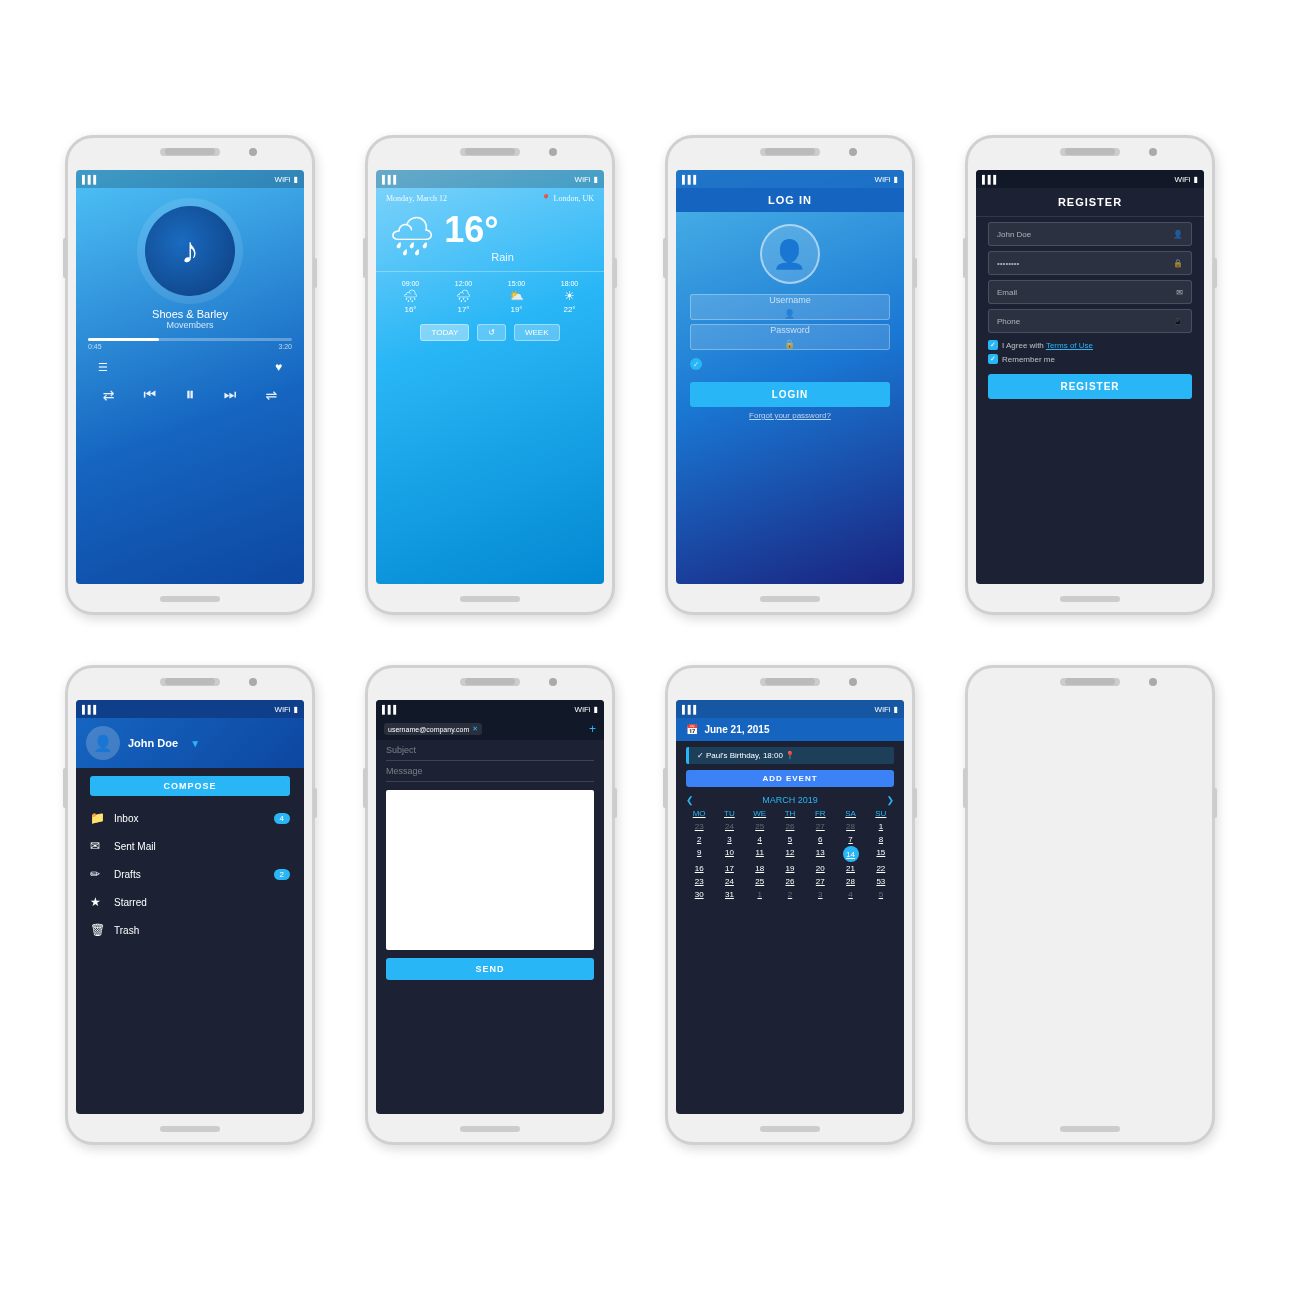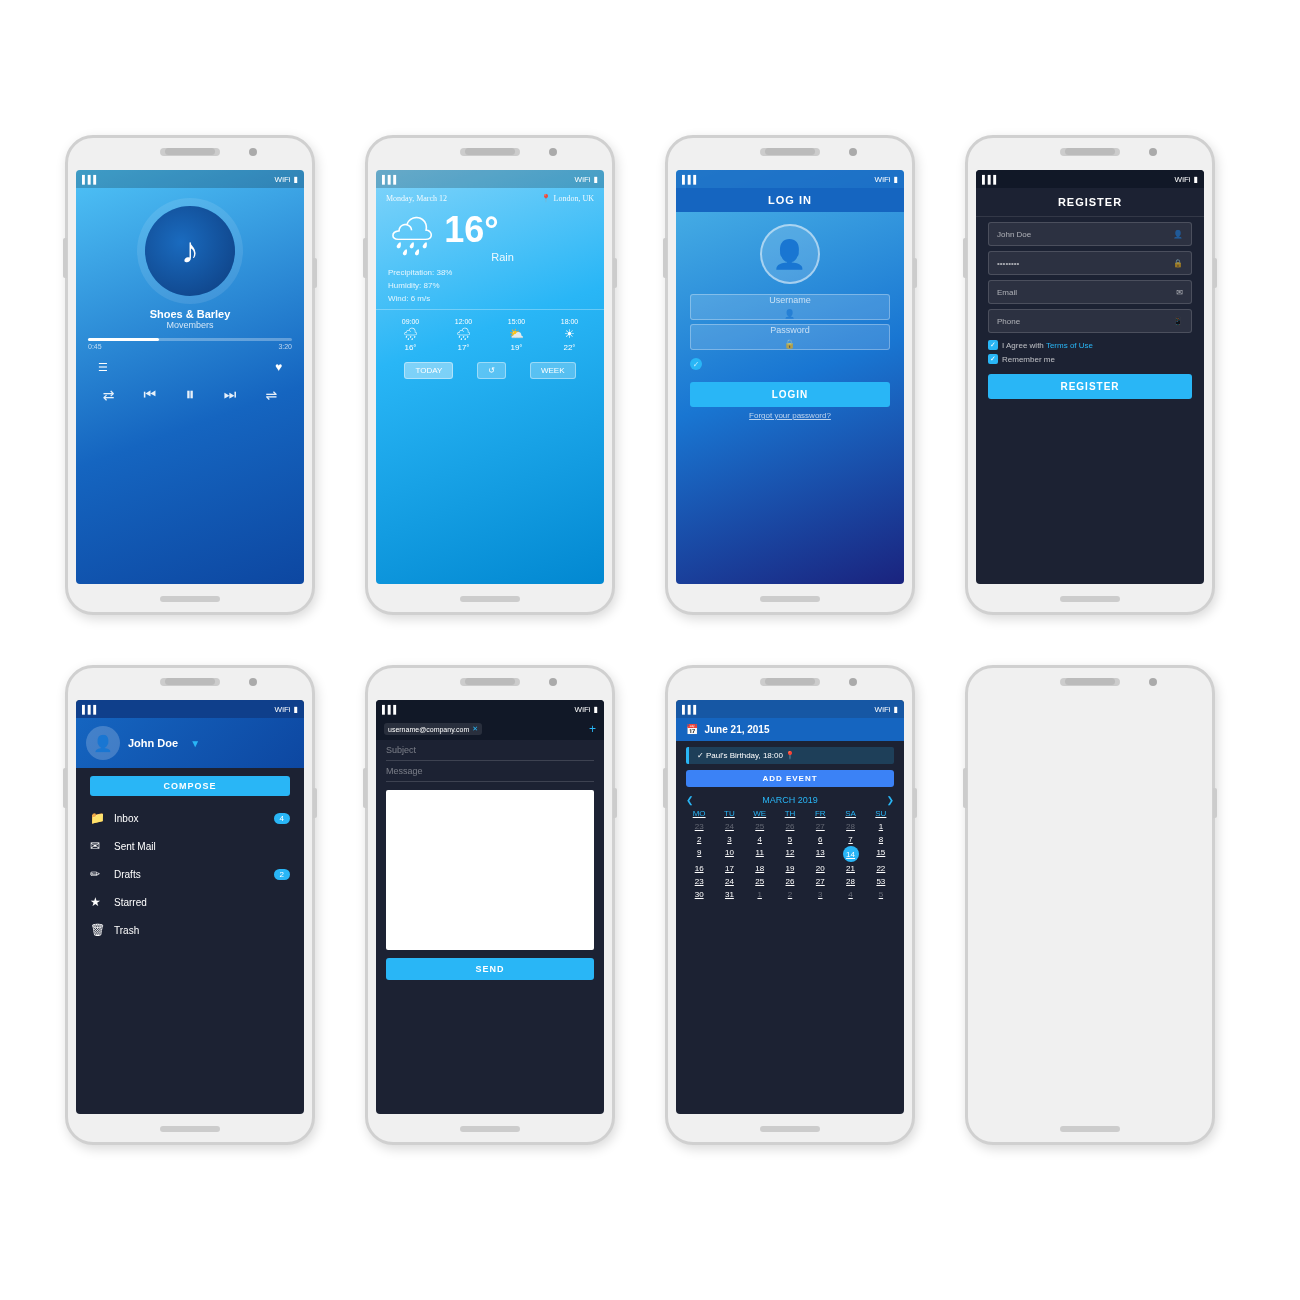--- a/index.html
+++ b/index.html
@@ -113,21 +113,21 @@
       height: 90px;
       border-radius: 50%;
       background: radial-gradient(circle at 40% 40%, #1a6bbf, #0d3c7e);
       display: flex;
       align-items: center;
       justify-content: center;
       margin: 8px 0;
       box-shadow: 0 0 0 8px rgba(255,255,255,0.1);
     }
     .note-icon { font-size: 36px; }
-    .music-title { font-size: 11px; font-weight: bold; margin-top: 4px; }
+    .music-title { font-size: 11px; font-weight: normal; margin-top: 4px; }
     .music-sub { font-size: 9px; opacity: 0.8; }
     .music-controls {
       display: flex;
       align-items: center;
       justify-content: space-around;
       width: 100%;
       margin-top: 6px;
     }
     .ctrl-btn { font-size: 14px; opacity: 0.9; cursor: pointer; }
     .ctrl-btn.play { font-size: 18px; }
@@ -197,21 +197,21 @@
     .forecast-item {
       display: flex;
       flex-direction: column;
       align-items: center;
       font-size: 8px;
       gap: 2px;
     }
     .forecast-icon { font-size: 12px; }
     .weather-buttons {
       display: flex;
-      gap: 24px;
+      gap: 8px;
       padding: 6px 10px;
       justify-content: center;
     }
     .weather-btn {
       background: rgba(255,255,255,0.25);
       border: 1px solid rgba(255,255,255,0.4);
       color: white;
       font-size: 8px;
       padding: 3px 10px;
       border-radius: 3px;
@@ -317,21 +317,21 @@
       width: 10px;
       height: 10px;
       background: #29b6f6;
       border-radius: 2px;
       display: flex;
       align-items: center;
       justify-content: center;
       font-size: 7px;
       color: white;
     }
-    .terms-link { color: #29b6f6; }
+    .terms-link { color: #29b6f6; text-decoration: underline; }
     .register-btn {
       background: #29b6f6;
       color: white;
       text-align: center;
       padding: 7px;
       margin: 8px 12px;
       border-radius: 3px;
       font-size: 10px;
       font-weight: bold;
       letter-spacing: 1px;
@@ -631,25 +631,20 @@
         <span>Monday, March 12</span>
         <span>📍 London, UK</span>
       </div>
       <div class="weather-main">
         <span class="cloud-icon">🌧</span>
         <div>
           <div class="temp-big">16°</div>
           <div class="weather-label">Rain</div>
         </div>
       </div>
-      <div class="weather-details">
-        <div>Precipitation: 38%</div>
-        <div>Humidity: 87%</div>
-        <div>Wind: 6 m/s</div>
-      </div>
       <div class="weather-forecast">
         <div class="forecast-item">
           <span style="font-size:7px">09:00</span>
           <span class="forecast-icon">🌧</span>
           <span>16°</span>
         </div>
         <div class="forecast-item">
           <span style="font-size:7px">12:00</span>
           <span class="forecast-icon">🌧</span>
           <span>17°</span>

